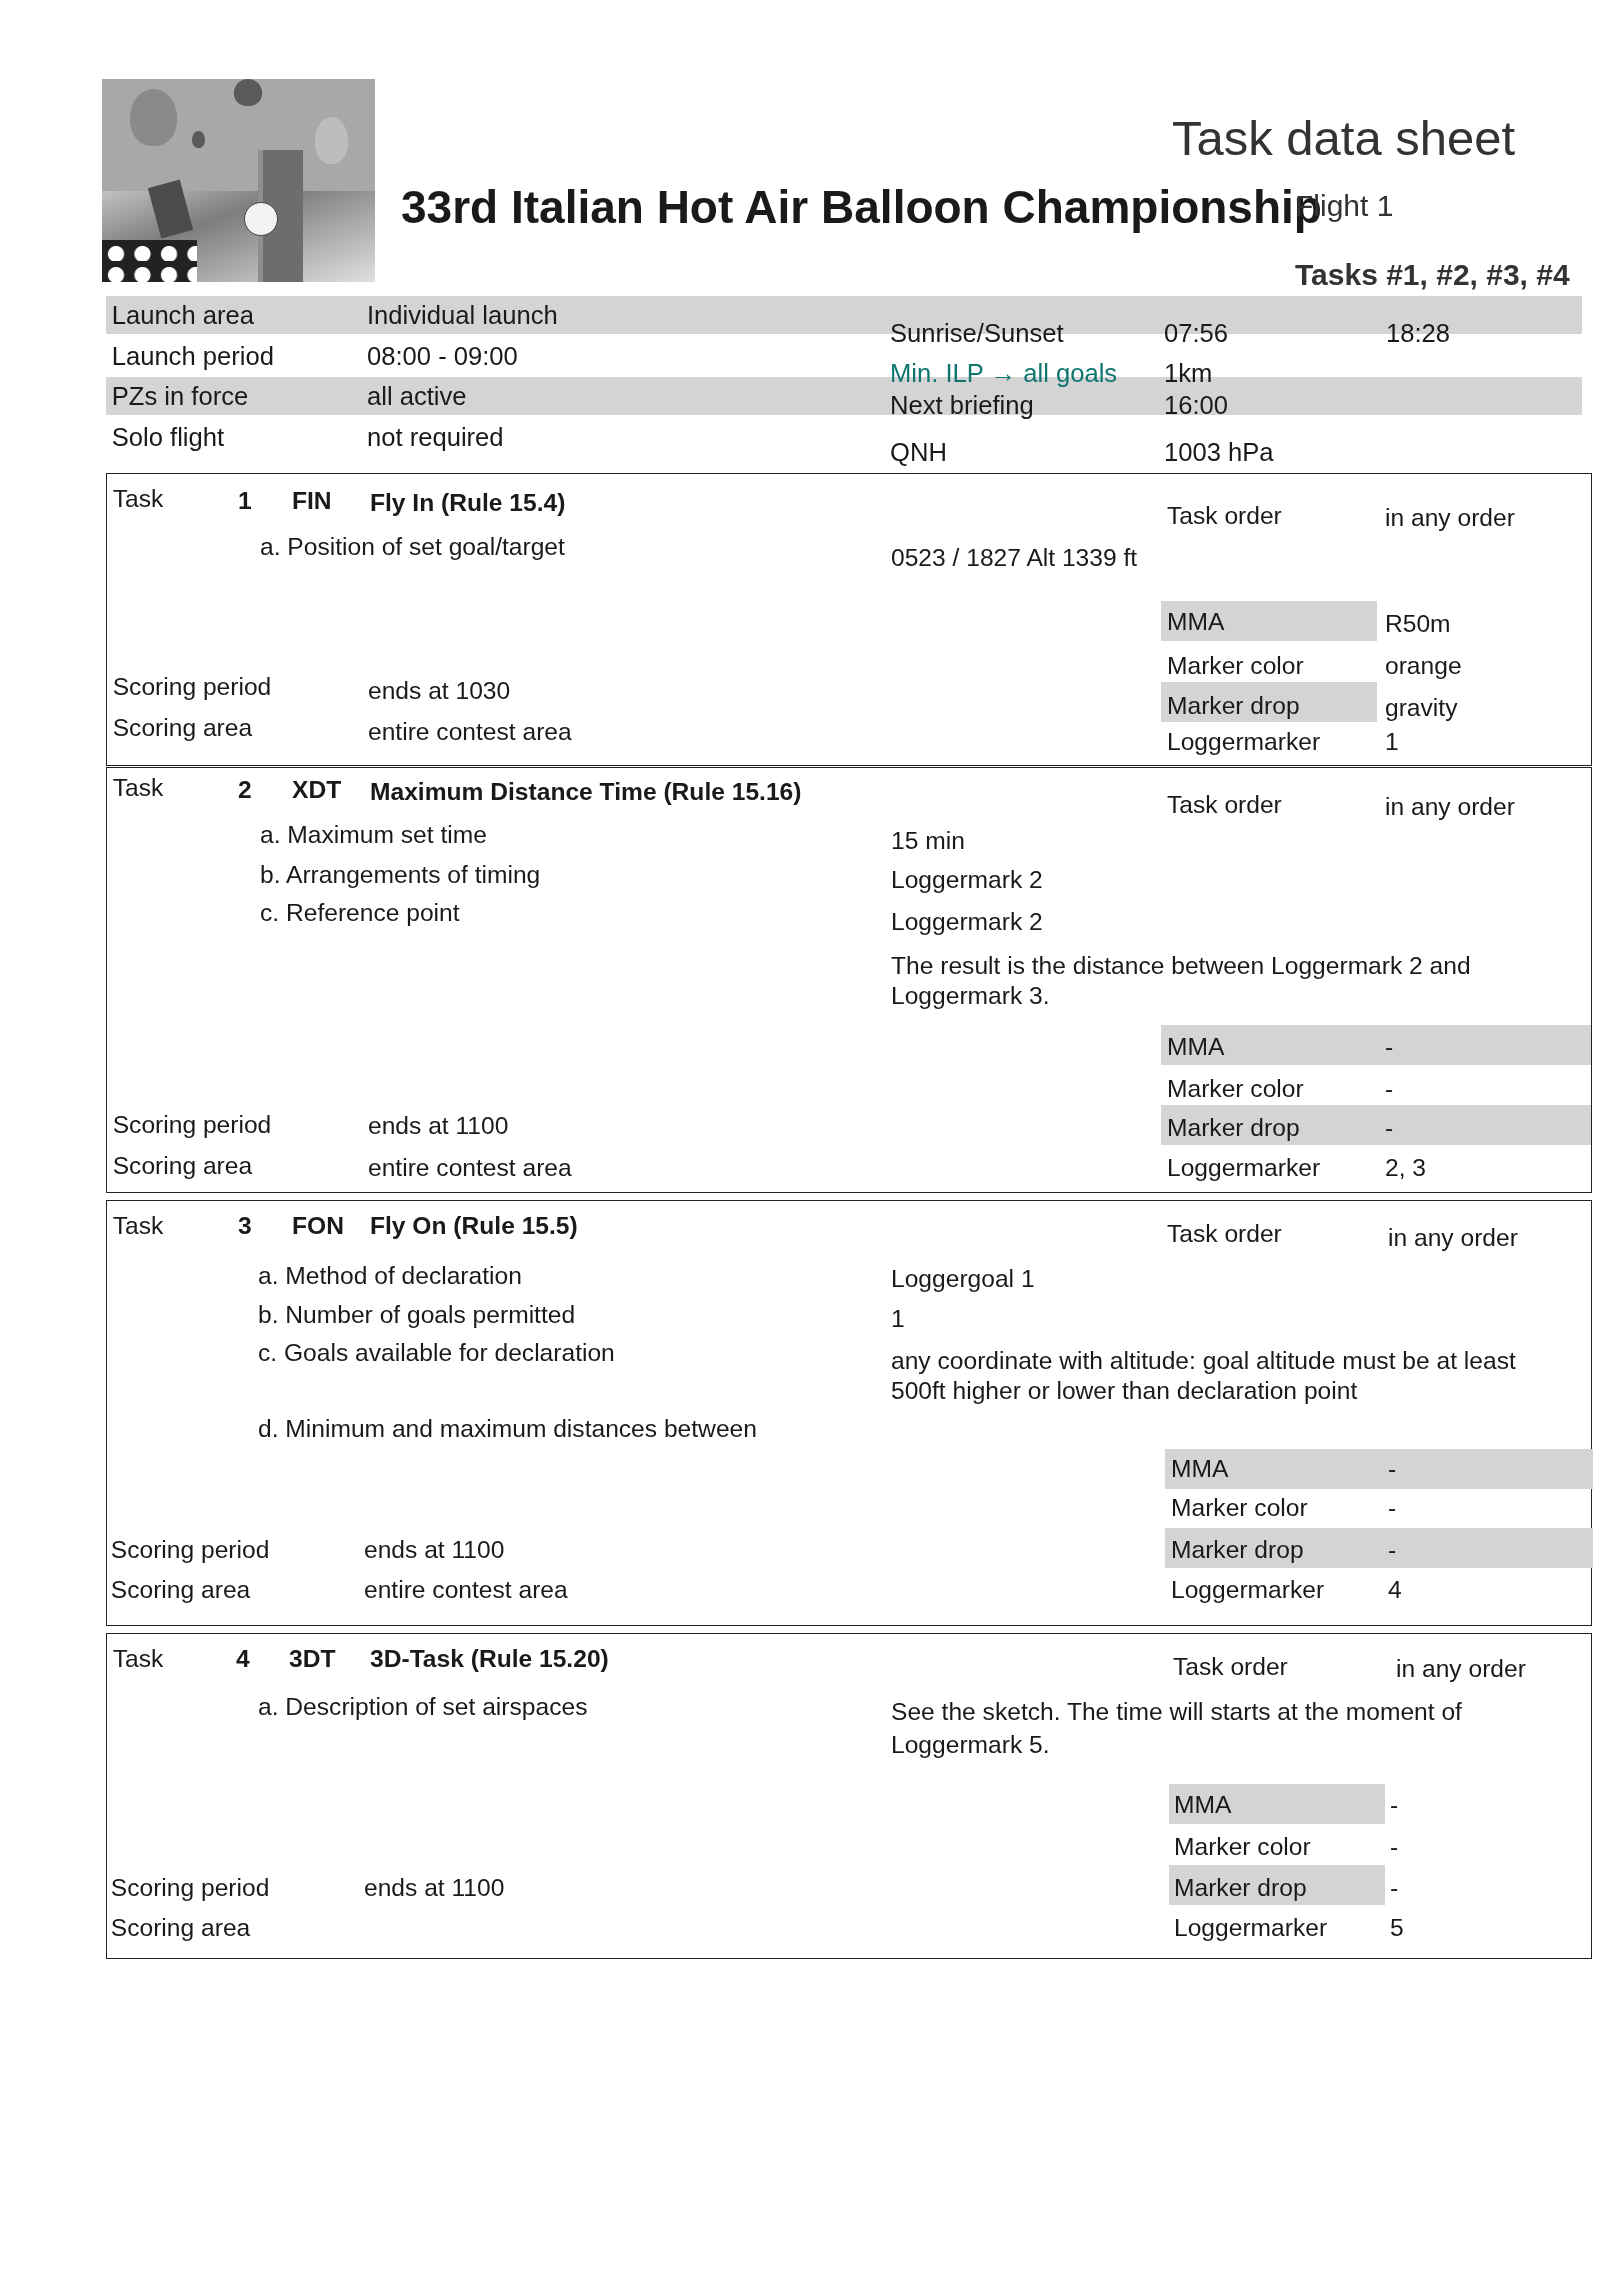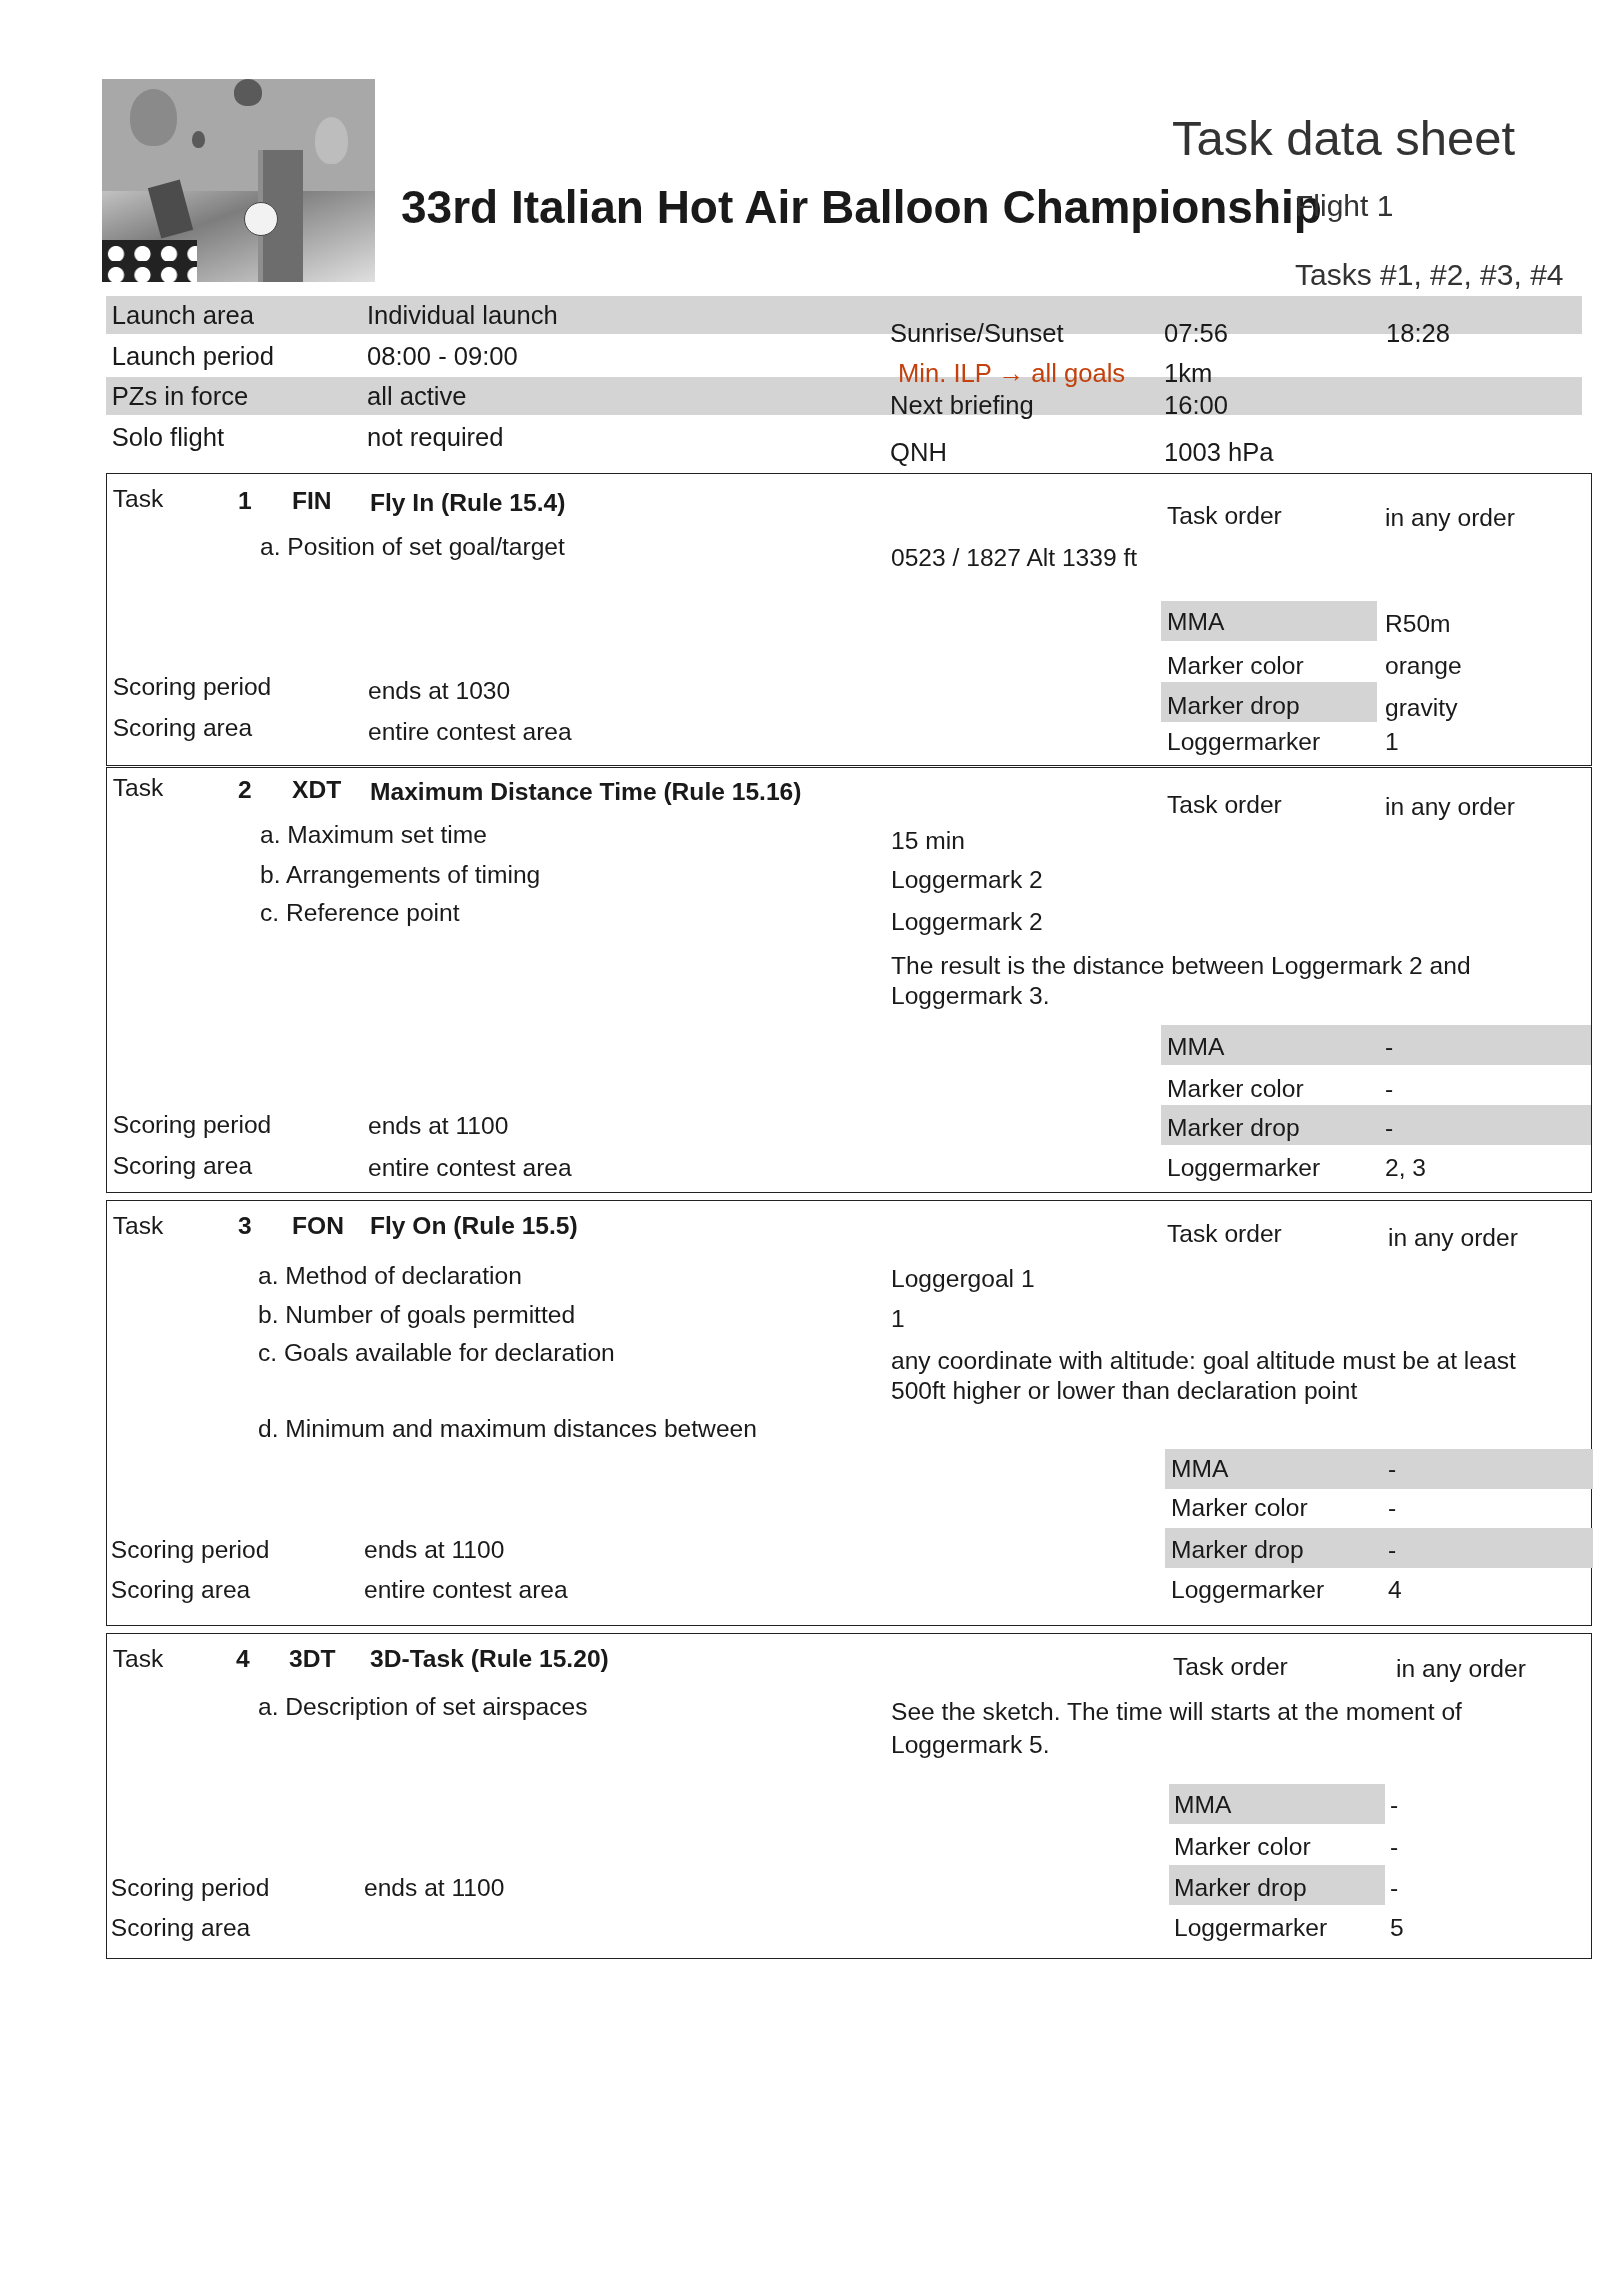--- a/index.html
+++ b/index.html
@@ -17,21 +17,21 @@
   #logo .sky { position:absolute; left:0; top:0; width:100%; height:55%; background:#a8a8a8; }
   #logo .tower { position:absolute; left:156px; top:71px; width:40px; height:132px; background:#6d6d6d; border-left:5.7px solid #8e8e8e; }
   #logo .clock { position:absolute; left:142px; top:123px; width:32px; height:32px; border-radius:50%; background:#f2f2f2; border:1.9px solid #444; }
   #logo .balloon { position:absolute; border-radius:50% 50% 45% 45%; background:#5a5a5a; }
   #logo .basket { position:absolute; left:52px; top:104px; width:33px; height:52px; background:#4c4c4c; transform:rotate(-15deg); }
   #logo .crowd { position:absolute; left:0; top:161px; width:95px; height:43px;
                  background: radial-gradient(circle at 14px 14px,#fff 7.6px,transparent 8.5px) 0 0/26.5px 21px, #222; }
   #event-title { left: 401px; top: 180px; font-size: 46px; font-weight: bold; }
   #sheet-title { left: 1172px; top: 110px; font-size: 49px; color:#333; }
   #flight-label { left: 1295px; top: 189px; font-size: 30px; color:#333; }
-  #tasks-label { left: 1295px; top: 258px; font-size: 30px; color:#333; }
+  #tasks-label { left: 1295px; top: 258px; font-size: 30px; color:#333;font-weight:bold; }
 
   
   .info-row { position:absolute; height: 38px; font-size: 25.6px; line-height: 38px; }
   .info-row span { position:absolute; white-space:nowrap; }
 
   
   .task-box { position:absolute; left: 106px; width: 1484px; border: 1.9px solid #222; }
   .task-box .t { position:absolute; white-space:nowrap; font-size: 24.6px; }
   .bold { font-weight: bold; }
   .task-box .shade-cell { position:absolute; background:#d4d4d4; }
@@ -73,21 +73,21 @@
     <span style="left:261px">not required</span>
   </div>
 </div>
 <div>
   <div class="info-row" style="left:890px;top:314px;width:700px;">
     <span style="left:0">Sunrise/Sunset</span>
     <span style="left:274px">07:56</span>
     <span style="left:496px">18:28</span>
   </div>
   <div class="info-row" style="left:890px;top:354px;width:700px;">
-    <span style="left:8px;color:#c2410c">Min. ILP → all goals</span>
+    <span style="left:0;color:#0f766e">Min. ILP → all goals</span>
     <span style="left:274px">1km</span>
   </div>
   <div class="info-row" style="left:890px;top:386px;width:700px;">
     <span style="left:0">Next briefing</span>
     <span style="left:274px">16:00</span>
   </div>
   <div class="info-row" style="left:890px;top:433px;width:700px;">
     <span style="left:0">QNH</span>
     <span style="left:274px">1003 hPa</span>
   </div>

